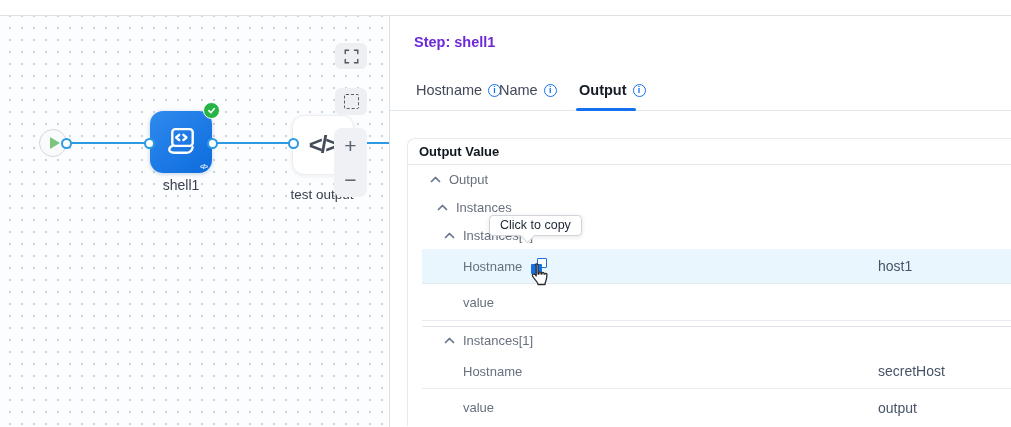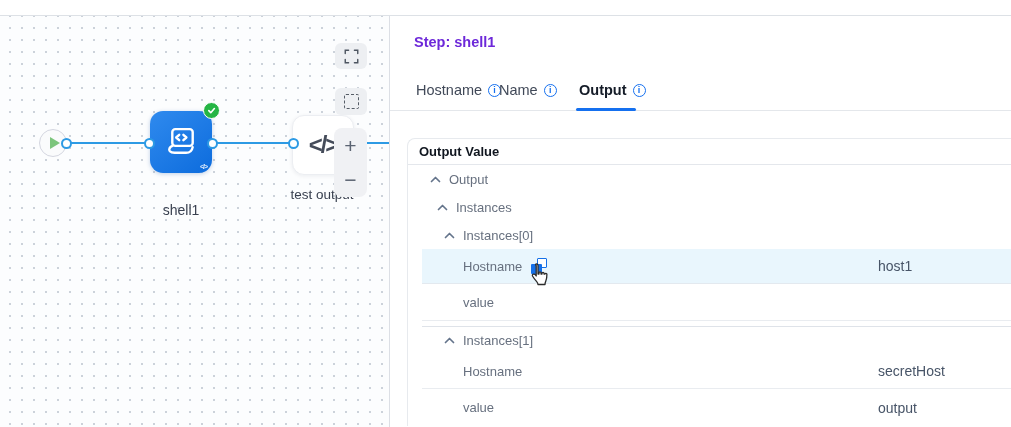--- a/index.html
+++ b/index.html
@@ -38,21 +38,21 @@
   .badge{position:absolute;left:203px;top:86px;width:15px;height:15px;border-radius:50%;
          background:#25b544;border:1.5px solid #fff;box-sizing:content-box;
          display:flex;align-items:center;justify-content:center;z-index:4;}
 
   .node-test{position:absolute;left:292px;top:99px;width:60px;height:58px;background:#fff;
              border:1px solid #eceef2;border-radius:12px;box-shadow:0 1px 4px rgba(20,30,50,.07);
              display:flex;align-items:center;justify-content:center;z-index:2;}
   .test-icon{font-size:24px;font-weight:700;color:#454c5a;letter-spacing:-2px;}
 
   .node-label{position:absolute;font-size:14px;color:#3a4150;text-align:center;z-index:2;}
-  .label-shell{left:150px;top:186px;width:62px;}
+  .label-shell{left:150px;top:161px;width:62px;}
   .label-test{left:277px;top:171px;width:90px;font-size:13.5px;}
 
   .ctl-btn{position:absolute;left:335px;width:32px;background:#edeff2;border-radius:6px;
            display:flex;align-items:center;justify-content:center;z-index:6;cursor:pointer;}
   .btn-fit{top:27px;height:26px;}
   .btn-select{top:72px;height:27px;}
   .select-glyph{width:13px;height:13px;border:1.5px dashed #555c66;border-radius:2px;}
   .zoom-pill{position:absolute;left:334px;top:112px;width:33px;height:69px;background:#f0f1f4;
              border-radius:8px;display:flex;flex-direction:column;z-index:6;}
   .zoom-btn{flex:1;display:flex;align-items:center;justify-content:center;font-size:21px;
@@ -263,17 +263,18 @@
       <div class="row row-v2 leaf">
         <div class="name">
           <span class="row-label">value</span>
         </div>
         <div class="val">output</div>
       </div>
 
     </div>
   </div>
 
+  <div class="tooltip">Click to copy</div>
 
   <svg class="cursor-svg" width="24" height="28" viewBox="0 0 24 28">
     <path d="M8.5 2c.8 0 1.5.7 1.5 1.5V12h1v-1.2c0-1.3 2-1.3 2 0V12h1v-.7c0-1.3 2-1.3 2 0V12h1c0-1 1.9-1 1.9.3 0 2.2-.2 4.6-1 6.4-.5 1.2-.9 2.3-.9 3.8h-7c0-1.1-.5-2-1.3-2.9-1.5-1.7-3-3.5-4.2-5.6-.6-1.1.6-2.3 1.8-1.8.8.3 1.4 1 1.9 1.8V3.5C7 2.7 7.7 2 8.5 2z" fill="#fff" stroke="#2b2b2b" stroke-width="1.3" stroke-linejoin="round"></path>
   </svg>
 </div>
 
 </body></html>

